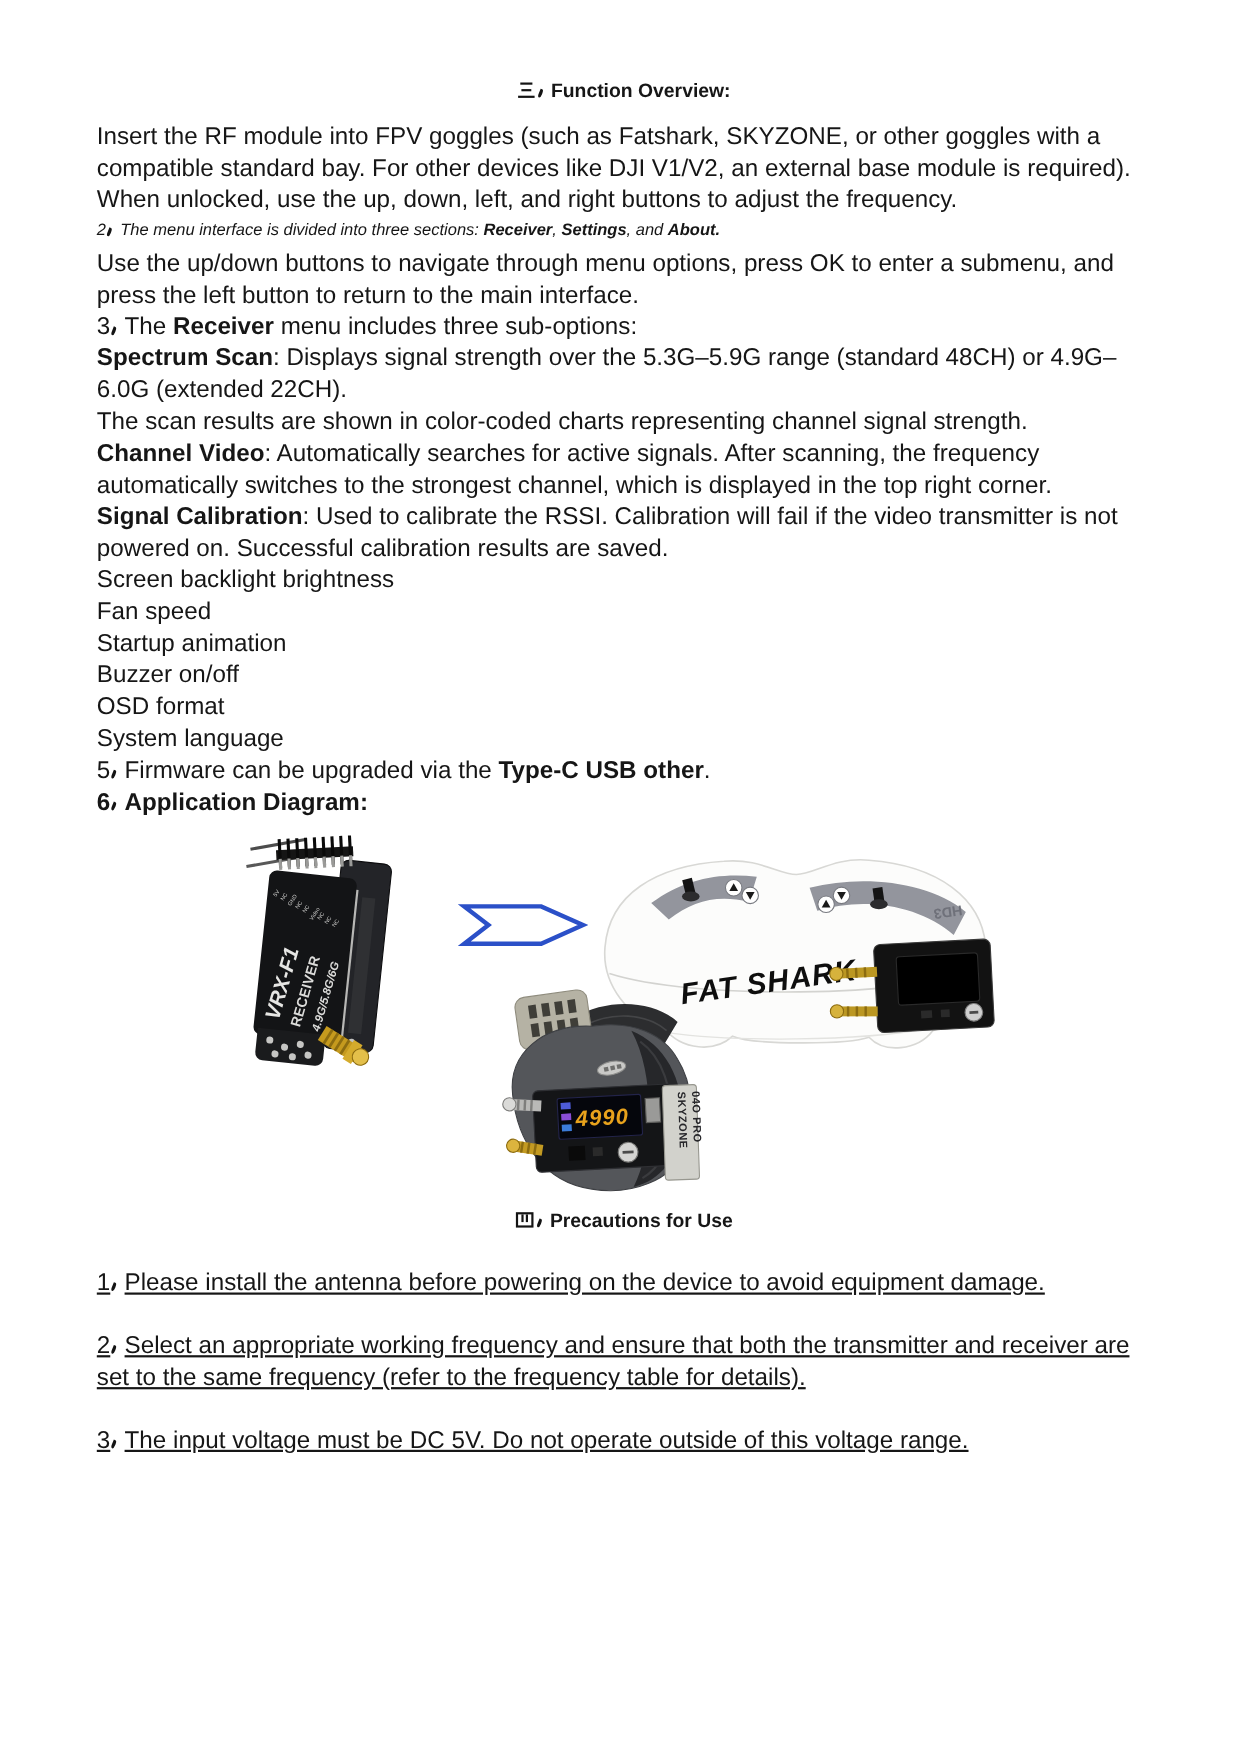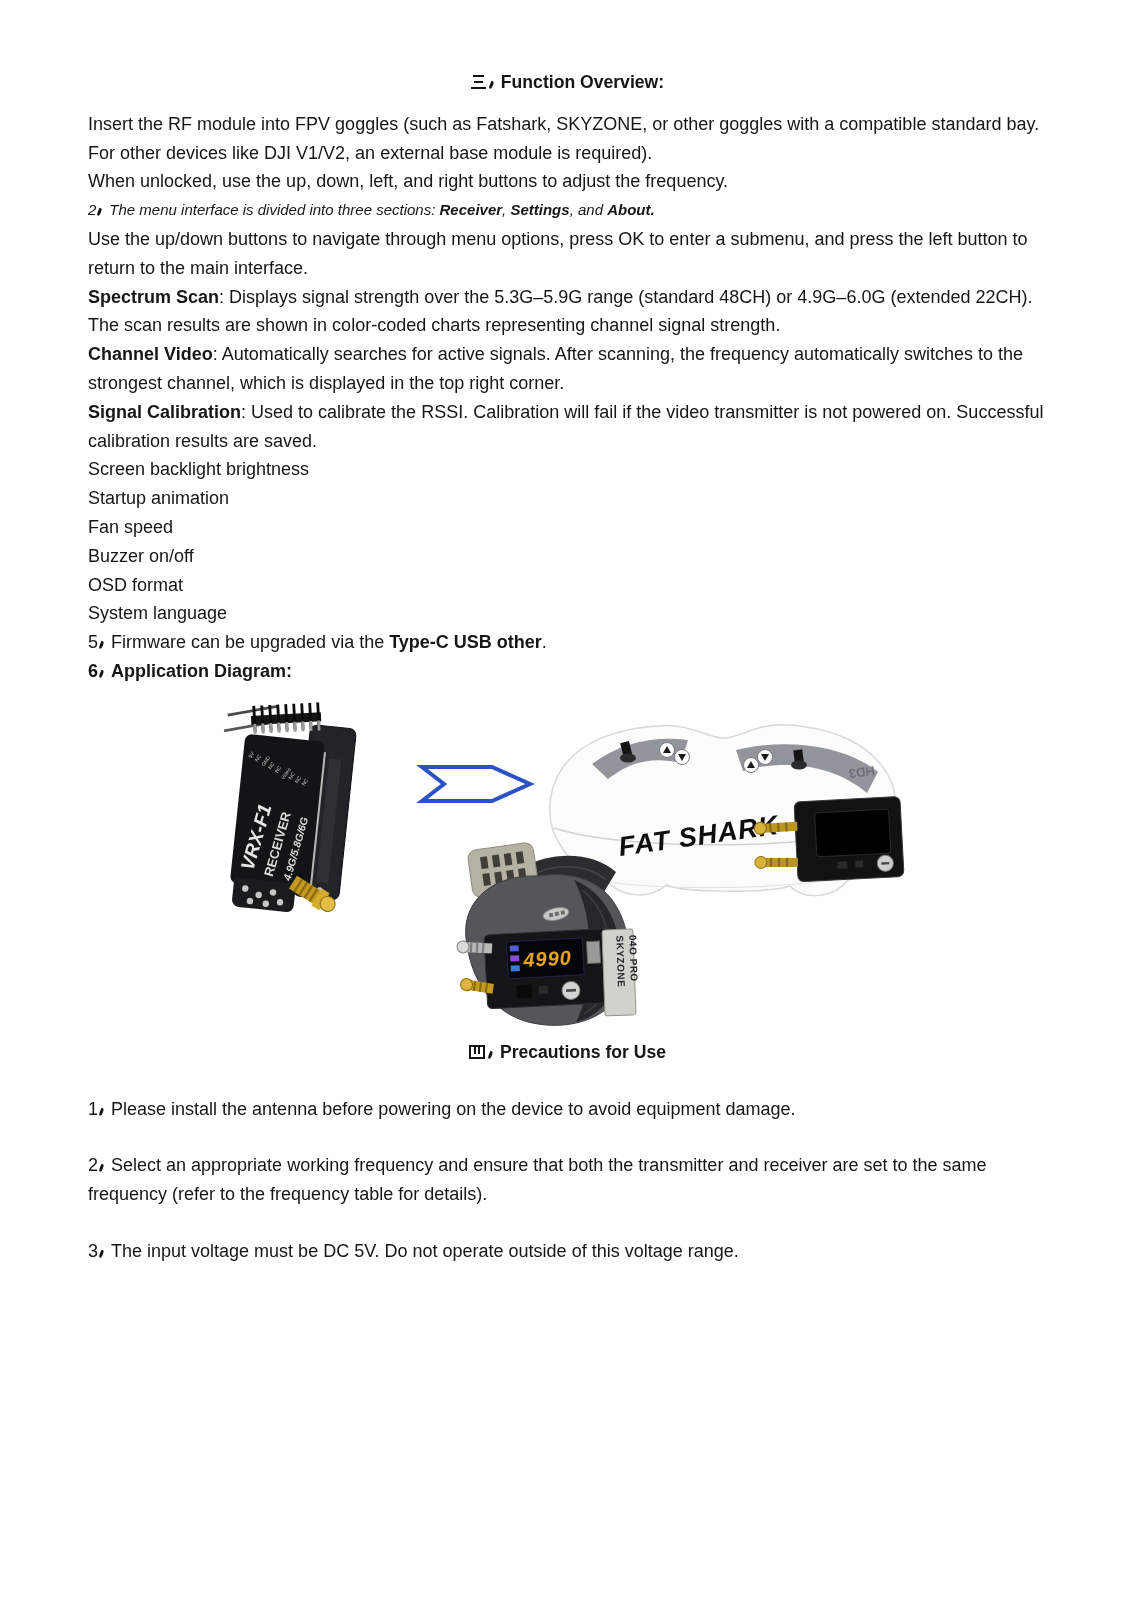--- a/index.html
+++ b/index.html
@@ -2,25 +2,25 @@
 <html><head>
 <meta charset="utf-8">
 <style>
   html,body{margin:0;padding:0;}
   body{
     width:1131px;height:1600px;background:#ffffff;position:relative;
     font-family:"Liberation Sans", sans-serif;color:#161616;
     -webkit-font-smoothing:antialiased;overflow:hidden;
   }
   .doc{position:absolute;left:88px;top:68px;width:958px;}
-  .para{font-size:18px;line-height:28.8px;}
+  .para{font-size:22px;line-height:28.8px;}
   .para.small{font-size:15px;line-height:28.8px;font-style:italic;}
   .heading{font-size:17.6px;font-weight:bold;line-height:28.8px;text-align:center;}
   .h-gap-after{margin-bottom:13px;}
-  .sp-before{margin-top:28px;}
+  .sp-before{margin-top:28px;text-decoration:underline;}
   .b{font-weight:bold;}
 
   
   .glyph{display:inline-block;position:relative;vertical-align:-1px;}
   .glyph-san{
     width:15px;height:15px;margin:0 2px 0 1px;
     background-image:linear-gradient(#141414,#141414),linear-gradient(#141414,#141414),linear-gradient(#141414,#141414);
     background-repeat:no-repeat;
     background-size:11px 2.2px,9px 2.2px,15px 2.2px;
     background-position:2px 1px,3px 6.5px,0 12.5px;
@@ -51,27 +51,28 @@
 <body>
 
 <div class="doc">
 
   <div id="text-top">
       <div class="heading h-gap-after"><span class="b"><span class="glyph glyph-san"></span><span class="glyph glyph-dun"></span>Function Overview:</span></div>
       <div class="para"><span>Insert the RF module into FPV goggles (such as Fatshark, SKYZONE, or other goggles with a compatible standard bay. For other devices like DJI V1/V2, an external base module is required).</span></div>
       <div class="para"><span>When unlocked, use the up, down, left, and right buttons to adjust the frequency.</span></div>
       <div class="para small"><span>2<span class="glyph glyph-dun"></span>The menu interface is divided into three sections: </span><span class="b">Receiver</span><span>, </span><span class="b">Settings</span><span>, and </span><span class="b">About.</span></div>
       <div class="para"><span>Use the up/down buttons to navigate through menu options, press OK to enter a submenu, and press the left button to return to the main interface.</span></div>
+      <div class="para"><span>3<span class="glyph glyph-dun"></span>The </span><span class="b">Receiver</span><span> menu includes three sub-options:</span></div>
       <div class="para"><span class="b">Spectrum Scan</span><span>: Displays signal strength over the 5.3G–5.9G range (standard 48CH) or 4.9G–6.0G (extended 22CH).</span></div>
       <div class="para"><span>The scan results are shown in color-coded charts representing channel signal strength.</span></div>
       <div class="para"><span class="b">Channel Video</span><span>: Automatically searches for active signals. After scanning, the frequency automatically switches to the strongest channel, which is displayed in the top right corner.</span></div>
       <div class="para"><span class="b">Signal Calibration</span><span>: Used to calibrate the RSSI. Calibration will fail if the video transmitter is not powered on. Successful calibration results are saved.</span></div>
       <div class="para"><span>Screen backlight brightness</span></div>
+      <div class="para"><span>Fan speed</span></div>
       <div class="para"><span>Startup animation</span></div>
-      <div class="para"><span>Fan speed</span></div>
       <div class="para"><span>Buzzer on/off</span></div>
       <div class="para"><span>OSD format</span></div>
       <div class="para"><span>System language</span></div>
       <div class="para"><span>5<span class="glyph glyph-dun"></span>Firmware can be upgraded via the </span><span class="b">Type-C USB other</span><span>.</span></div>
       <div class="para"><span class="b">6<span class="glyph glyph-dun"></span>Application Diagram:</span></div>
     </div>
 
   <div class="figure">
 
     <svg class="fig-module" viewBox="0 0 185 215">

